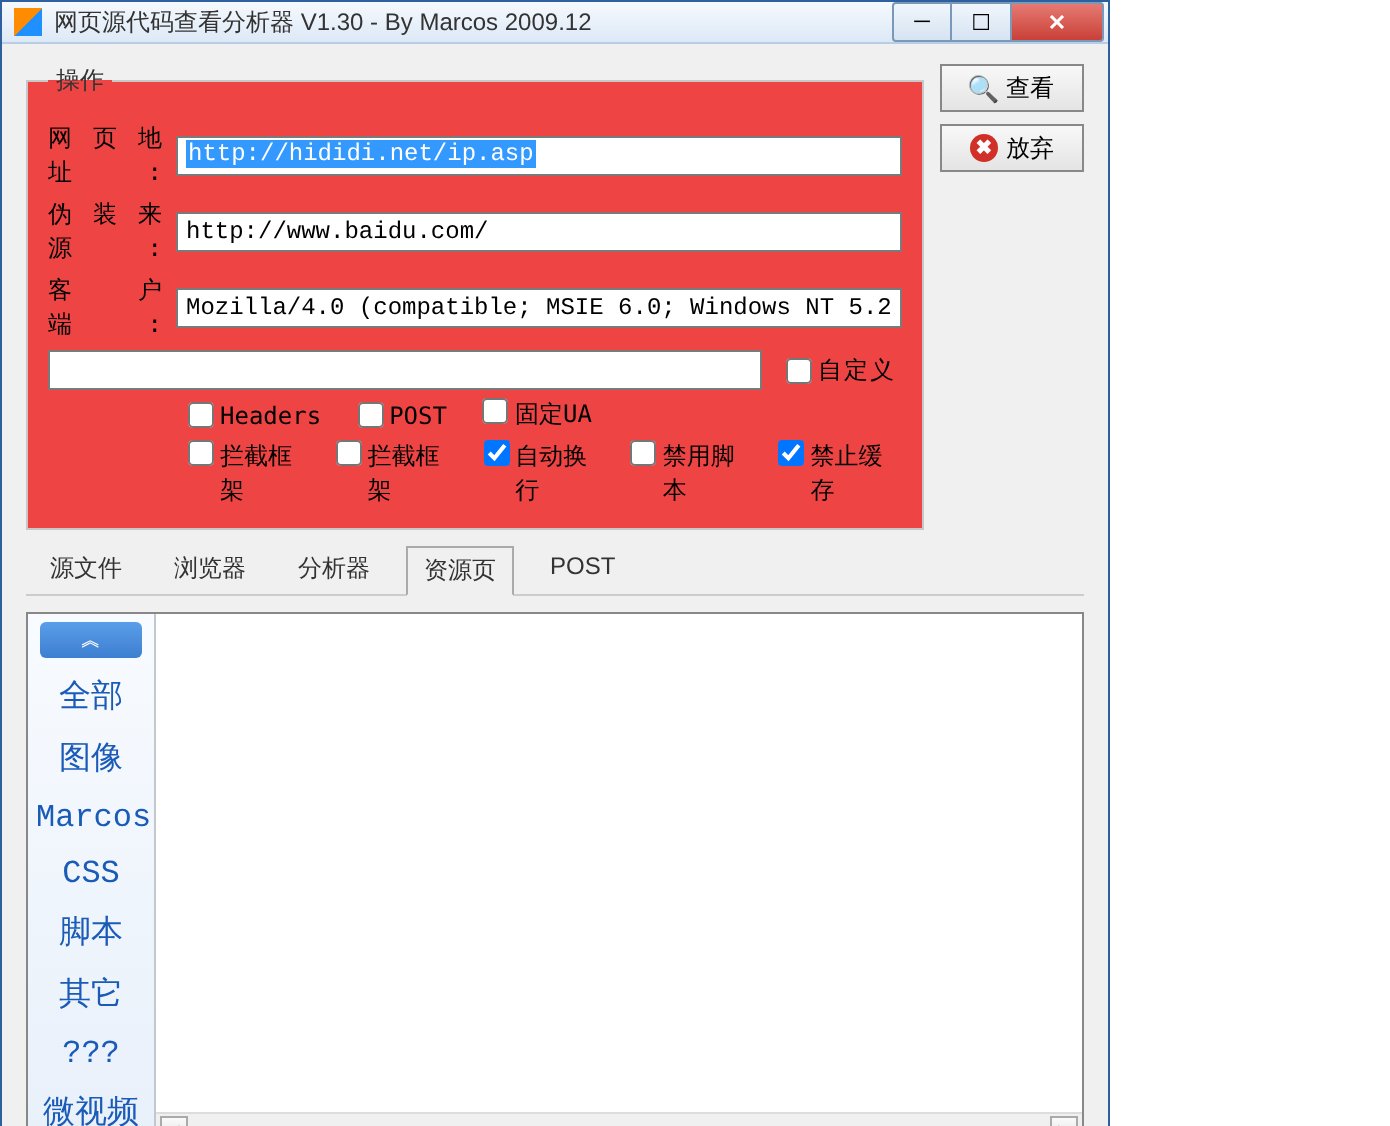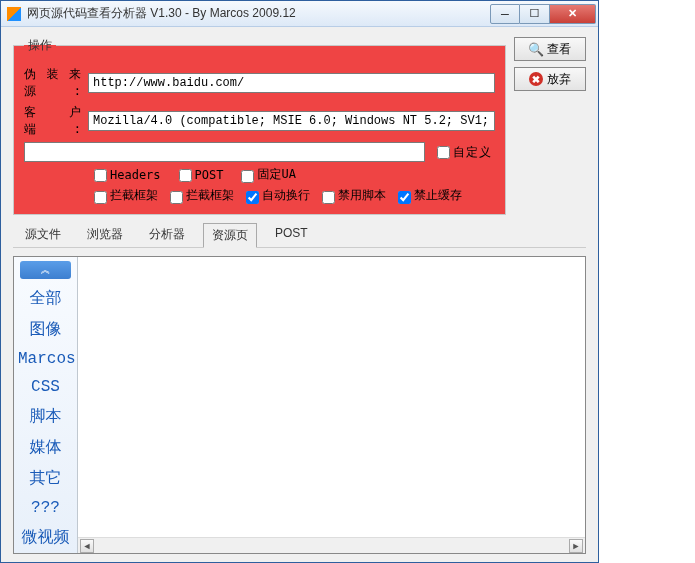--- a/index.html
+++ b/index.html
@@ -1,37 +1,37 @@
 <!DOCTYPE html>
 <html><head>
 <meta charset="utf-8">
 <style>
 * { box-sizing: border-box; margin: 0; padding: 0; }
 body { font-family: "Microsoft YaHei", SimSun, Arial, sans-serif; font-size: 12px; background: #fff; }
-.window { width: 599px; height: 563px; border: 1px solid #2e5f9e; background: #fff; display: flex; flex-direction: column; }
+.window { width: 555px; height: 563px; border: 1px solid #2e5f9e; background: #fff; display: flex; flex-direction: column; }
 .titlebar { height: 30px; background: linear-gradient(#f5f9fd, #dde9f7); display: flex; align-items: center; padding: 0 2px 0 6px; border-bottom: 1px solid #b8cde6; }
 .titlebar .app-icon { width: 14px; height: 14px; background: linear-gradient(135deg,#ff8c00 50%,#1e90ff 50%); margin-right: 6px; }
 .titlebar .title-text { flex: 1; color: #333; font-size: 12px; }
 .win-controls { display: flex; gap: 0; }
 .win-btn { width: 30px; height: 20px; border: 1px solid #7a99b8; background: linear-gradient(#f0f6fc,#d6e4f2); display: flex; align-items: center; justify-content: center; font-size: 11px; cursor: pointer; }
 .win-btn.min { border-radius: 2px 0 0 2px; }
 .win-btn.max { border-left: none; }
 .win-btn.close { width: 46px; background: linear-gradient(#e67a73,#c94038); color: #fff; border-left: none; border-radius: 0 2px 2px 0; font-weight: bold; }
 .client { flex: 1; background: #f0f0f0; padding: 10px 12px 8px 12px; display: flex; flex-direction: column; gap: 6px; }
 .top-row { display: flex; gap: 8px; align-items: flex-start; }
 .fieldset { border: 1px solid #c8c8c8; padding: 8px 10px 10px 10px; flex: 1; background: #ef4444; }
 .fieldset legend { padding: 0 4px; color: #333; }
 .form-row { display: flex; align-items: center; margin: 4px 0; gap: 6px; }
 .form-row label { width: 58px; text-align: justify; text-align-last: justify; letter-spacing: 1px; font-family: SimSun, monospace; }
 .input-text { flex: 1; height: 20px; border: 1px solid #7a7a7a; padding: 1px 4px; font-family: "Courier New", monospace; font-size: 12px; background: #fff; }
 .input-text.selected { background: #fff; }
 .url-selected { background: #3399ff; color: #fff; display: inline-block; padding: 0 1px; }
 .checkbox-row { display: flex; align-items: center; margin: 4px 0 0 70px; gap: 18px; }
 .checkbox-row2 { display: flex; align-items: center; margin: 4px 0 0 70px; gap: 12px; }
-.chk { display: flex; align-items: flex-end; gap: 3px; cursor: pointer; font-family: SimSun, monospace; }
+.chk { display: flex; align-items: flex-start; gap: 3px; cursor: pointer; font-family: SimSun, monospace; }
 .chk input { margin: 0; }
 .right-buttons { display: flex; flex-direction: column; gap: 6px; width: 72px; }
 .btn { height: 24px; border: 1px solid #888; background: linear-gradient(#f8f8f8,#e4e4e4); display: flex; align-items: center; justify-content: center; gap: 4px; cursor: pointer; font-size: 12px; }
 .btn .icon { width: 14px; height: 14px; display: flex; align-items: center; justify-content: center; }
 .btn .icon.view { color: #2060c0; font-size: 13px; }
 .btn .icon.abort { color: #fff; background: #d03028; border-radius: 50%; font-size: 10px; font-weight: bold; }
 .tabs { display: flex; gap: 10px; padding: 2px 4px 0 4px; border-bottom: 1px solid #ccc; }
 .tab { padding: 3px 8px; cursor: pointer; color: #333; }
 .tab.active { border: 1px solid #aaa; border-bottom: 1px solid #f0f0f0; background: #f0f0f0; margin-bottom: -1px; }
 .content-area { flex: 1; display: flex; border: 1px solid #888; background: #fff; margin-top: 2px; min-height: 0; }
@@ -57,20 +57,24 @@
       <div class="win-btn max">☐</div>
       <div class="win-btn close">✕</div>
     </div>
   </div>
 
   <div class="client">
     <div class="top-row">
       <fieldset class="fieldset">
         <legend>操作</legend>
 
+        <div class="form-row">
+          <label>网页地址:</label>
+          <div class="input-text selected"><span class="url-selected">http://hididi.net/ip.asp</span></div>
+        </div>
 
         <div class="form-row">
           <label>伪装来源:</label>
           <input class="input-text" value="http://www.baidu.com/" style="">
         </div>
 
         <div class="form-row">
           <label>客 户 端:</label>
           <input class="input-text" value="Mozilla/4.0 (compatible; MSIE 6.0; Windows NT 5.2; SV1; Maxthon; .NET CLR 1.1.4" style="">
         </div>
@@ -143,21 +147,20 @@
     </div>
 
     <div class="content-area">
       <div class="sidebar">
         <div class="side-header">︽</div>
         <div class="side-item">全部</div>
         <div class="side-item">图像</div>
         <div class="side-item">Marcos</div>
         <div class="side-item">CSS</div>
         <div class="side-item">脚本</div>
-        <div class="side-item">媒体</div>
         <div class="side-item">其它</div>
         <div class="side-item">???</div>
         <div class="side-item">微视频</div>
       </div>
       <div class="main-pane">
         <div class="viewer"></div>
         <div class="scrollbar-h">
           <div class="scroll-arrow">◄</div>
           <div class="scroll-track"></div>
           <div class="scroll-arrow">►</div>

